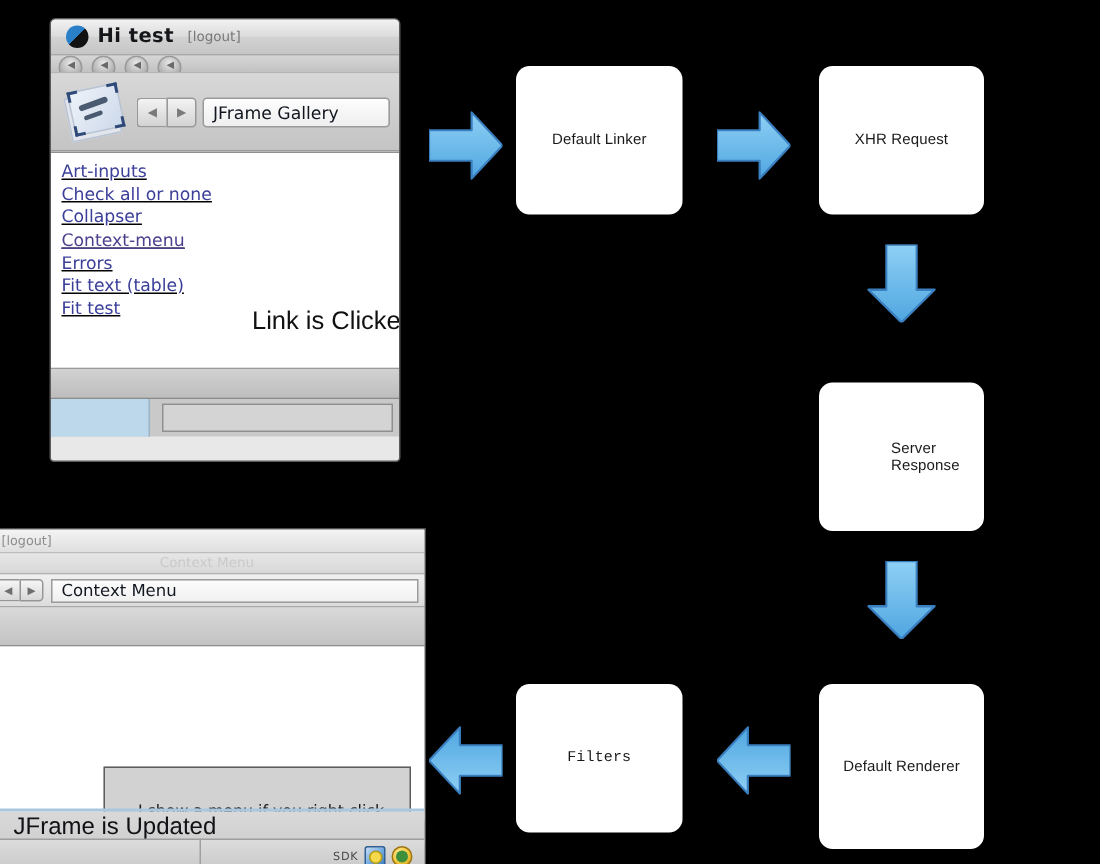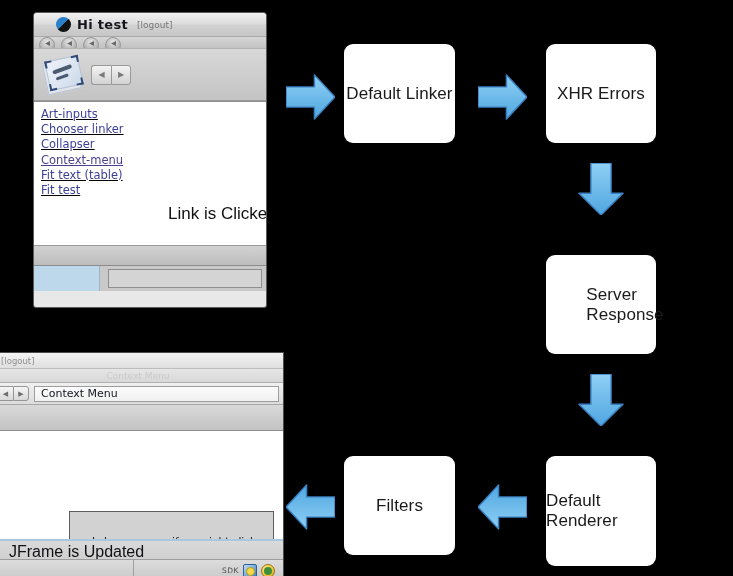--- a/index.html
+++ b/index.html
@@ -14,21 +14,21 @@
 
   
   .flow-box {
     position: absolute;
     background: #ffffff;
     border-radius: 9px;
     display: flex;
     align-items: center;
     justify-content: center;
     color: #1a1a1a;
-    font-size: 17px;
+    font-size: 10px;
     font-family: "Liberation Sans", sans-serif;
     letter-spacing: .1px;
   }
   .arrow { position: absolute; }
 
   
   #win-top {
     position: absolute;
     left: 33px; top: 12px;
     width: 234px; height: 296px;
@@ -36,21 +36,21 @@
     border: 1px solid #5b5b5b;
     border-radius: 4px 4px 3px 3px;
     overflow: hidden;
     box-shadow: 0 1px 3px rgba(0,0,0,.6);
   }
   .titlebar {
     height: 24px;
     background: linear-gradient(to bottom, #f2f2f2 0%, #dcdcdc 48%, #d2d2d2 52%, #c6c6c6 100%);
     border-bottom: 1px solid #a9a9a9;
     display: flex; align-items: center;
-    padding: 0 22px;
+    padding: 0 10px;
     position: relative;
   }
   .logo-circle {
     width: 15px; height: 15px; border-radius: 50%;
     background: linear-gradient(135deg, #2a7fc9 0%, #2a7fc9 49%, #111 50%, #111 100%);
     margin-right: 6px; flex: none;
   }
   .hi-text {
     font-size: 13px; font-weight: bold; color: #15161a;
     font-family: "DejaVu Sans", sans-serif;
@@ -302,29 +302,29 @@
 </head>
 <body>
 
 <div id="root">
 
   <div id="flow-layer">
       <div class="flow-box" style="left: 344px; top: 44px; width: 111px; height: 99px; background: rgb(255, 255, 255);">
         <span>Default Linker</span>
       </div>
       <div class="flow-box" style="left: 546px; top: 44px; width: 110px; height: 99px; background: rgb(255, 255, 255);">
-        <span>XHR Errors</span>
+        <span>XHR Request</span>
       </div>
       <div class="flow-box" style="left: 546px; top: 255px; width: 110px; height: 99px; background: rgb(255, 255, 255); padding-left: 48px;">
         <span>Server Response</span>
       </div>
       <div class="flow-box" style="left: 546px; top: 456px; width: 110px; height: 110px; background: rgb(255, 255, 255);">
         <span>Default Renderer</span>
       </div>
-      <div class="flow-box" style="left: 344px; top: 456px; width: 111px; height: 99px; background: rgb(255, 255, 255);">
+      <div class="flow-box" style="left: 344px; top: 456px; width: 111px; height: 99px; background: rgb(255, 255, 255); font-family: Liberation Mono, monospace;">
         <span>Filters</span>
       </div>
       <div class="arrow" style="left: 286px; top: 74px; width: 49px; height: 46px;"><svg viewBox="0 0 100 100" width="49" height="46" preserveAspectRatio="none">
           <defs>
             <linearGradient id="g_arrow-into-linker" x1="0" y1="0" x2="0" y2="1">
               <stop offset="0%" stop-color="#8fd0f5"></stop>
               <stop offset="100%" stop-color="#4fa6e0"></stop>
             </linearGradient>
           </defs>
           <polygon points="0,28 58,28 58,2 100,50 58,98 58,72 0,72" fill="url(#g_arrow-into-linker)" stroke="#3a7fbf" stroke-width="3" stroke-linejoin="round"></polygon>
@@ -398,28 +398,30 @@
           <div class="corner" style="left:-1px;top:-1px;border-right:none;border-bottom:none;"></div>
           <div class="corner" style="right:-1px;top:-1px;border-left:none;border-bottom:none;"></div>
           <div class="corner" style="left:-1px;bottom:-1px;border-right:none;border-top:none;"></div>
           <div class="corner" style="right:-1px;bottom:-1px;border-left:none;border-top:none;"></div>
         </div>
       </div>
       <div class="navgroup">
         <div class="navbtn left">◀</div>
         <div class="navbtn right">▶</div>
       </div>
+      <div class="addrfield">JFrame Gallery</div>
     </div>
 
     <div class="content-pane">
       <ul class="link-list" id="top-link-list">
           <li>Art-inputs</li>
-          <li>Chooser linker</li>
+          <li>Check all or none</li>
           <li>Collapser</li>
           <li class="visited">Context-menu</li>
+          <li>Errors</li>
           <li>Fit text (table)</li>
           <li>Fit test</li>
         </ul>
       <div class="click-overlay">Link is Clicked</div>
     </div>
 
     <div class="bottom-strip"></div>
 
     <div class="statusrow">
       <div class="status-blue"></div>

